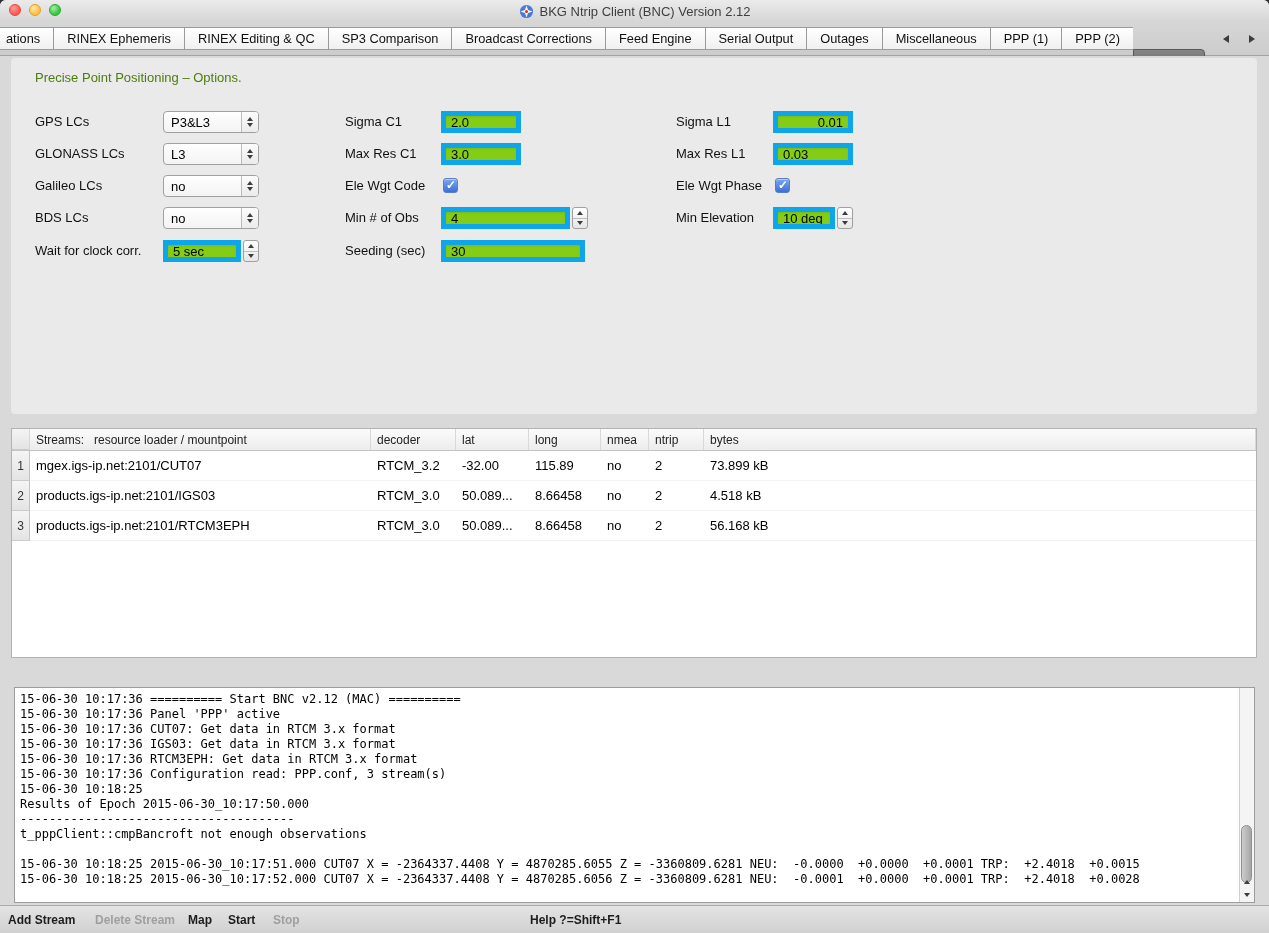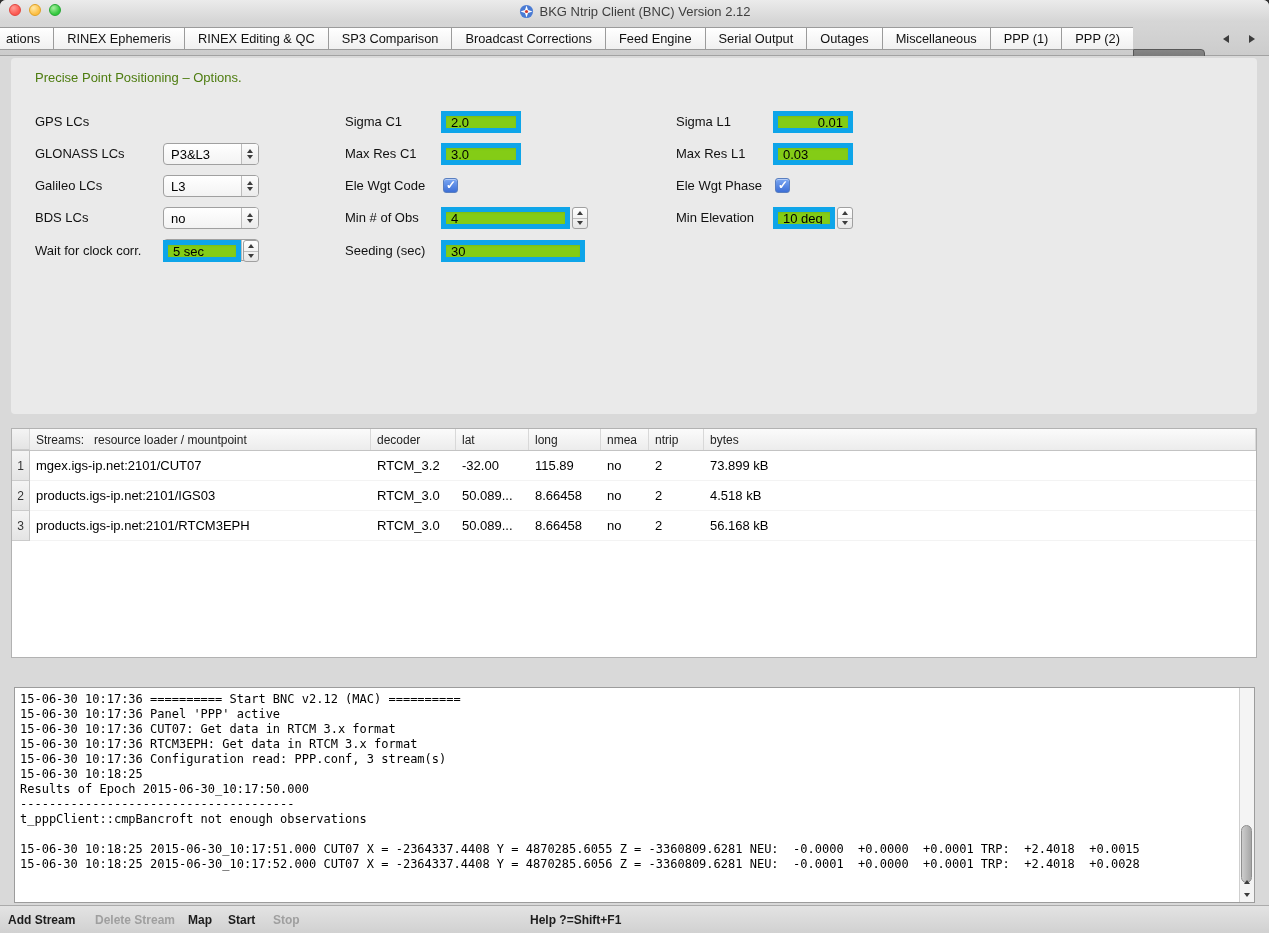--- a/index.html
+++ b/index.html
@@ -31,21 +31,21 @@
   .tri.down  { border-left: 3.5px solid transparent; border-right: 3.5px solid transparent; border-top: 4.5px solid #3c3c3c; }
   .tri.left  { border-top: 4.5px solid transparent; border-bottom: 4.5px solid transparent; border-right: 6.5px solid #3c3c3c; }
   .tri.right { border-top: 4.5px solid transparent; border-bottom: 4.5px solid transparent; border-left: 6.5px solid #3c3c3c; }
 
   
   .content { position: relative; height: 849px; background: #d9d9d9; }
   .options-panel { position: absolute; left: 11px; top: 2px; width: 1246px; height: 356px; background: #eaeaea; border-radius: 4px; }
   .panel-title { position: absolute; left: 24px; top: 12px; font-size: 13px; color: #4d7c0f; }
   .flabel { position: absolute; height: 22px; line-height: 22px; font-size: 13px; color: #111; white-space: nowrap; }
   .tinput { position: absolute; height: 22px; border: 5px solid #0ea5e9; background: #84cc16; font: 13px "Liberation Sans", sans-serif; padding: 0 5px; box-shadow: inset 0 1px 2px rgba(0,0,0,0.08); outline: none; }
-  .combo { position: absolute; height: 22px; background: linear-gradient(#ffffff, #f3f3f3); border: 1px solid #a0a0a0; border-radius: 4px; display: flex; align-items: center; margin-top: 32px; }
+  .combo { position: absolute; height: 22px; background: linear-gradient(#ffffff, #f3f3f3); border: 1px solid #a0a0a0; border-radius: 4px; display: flex; align-items: center; }
   .combo-value { flex: 1; font-size: 13px; padding-left: 7px; }
   .combo-arrows { width: 17px; align-self: stretch; border-left: 1px solid #bcbcbc; display: flex; flex-direction: column; align-items: center; justify-content: center; gap: 2px; background: linear-gradient(#fcfcfc, #ebebeb); border-radius: 0 3px 3px 0; }
   .spin { position: absolute; height: 22px; display: flex; }
   .spin .spin-input { position: static; height: 22px; }
   .stepper { width: 16px; height: 22px; margin-left: 2px; border: 1px solid #a0a0a0; border-radius: 3px; background: linear-gradient(#ffffff, #e6e6e6); display: flex; flex-direction: column; }
   .step-half { flex: 1; display: flex; align-items: center; justify-content: center; }
   .step-half.uphalf { border-bottom: 1px solid #bdbdbd; }
   .checkbox { position: absolute; width: 15px; height: 15px; border-radius: 3px; border: 1px solid #5a7fc0; background: linear-gradient(#7aa7f3, #3d6fd6); box-shadow: inset 0 1px 0 rgba(255,255,255,0.45); }
   .checkbox::after { content: "✓"; position: absolute; left: 2px; top: -1px; font-size: 12px; font-weight: bold; color: #fff; }
 
@@ -275,20 +275,21 @@
       <div class="tab">Throughput</div>
       <div class="tab">Latency</div>
       <div class="tab rounded-right">PPP Plot</div>
     </div>
 
     <div class="log-box">
       <div class="log-lines">
         <div class="log-line">15-06-30 10:17:36 ========== Start BNC v2.12 (MAC) ==========</div>
         <div class="log-line">15-06-30 10:17:36 Panel 'PPP' active</div>
         <div class="log-line">15-06-30 10:17:36 CUT07: Get data in RTCM 3.x format</div>
+        <div class="log-line">15-06-30 10:17:36 IGS03: Get data in RTCM 3.x format</div>
         <div class="log-line">15-06-30 10:17:36 RTCM3EPH: Get data in RTCM 3.x format</div>
         <div class="log-line">15-06-30 10:17:36 Configuration read: PPP.conf, 3 stream(s)</div>
         <div class="log-line">15-06-30 10:18:25</div>
         <div class="log-line">Results of Epoch 2015-06-30_10:17:50.000</div>
         <div class="log-line">--------------------------------------</div>
         <div class="log-line">t_pppClient::cmpBancroft not enough observations</div>
         <div class="log-line"></div>
         <div class="log-line">15-06-30 10:18:25 2015-06-30_10:17:51.000 CUT07 X = -2364337.4408 Y = 4870285.6055 Z = -3360809.6281 NEU:  -0.0000  +0.0000  +0.0001 TRP:  +2.4018  +0.0015</div>
         <div class="log-line">15-06-30 10:18:25 2015-06-30_10:17:52.000 CUT07 X = -2364337.4408 Y = 4870285.6056 Z = -3360809.6281 NEU:  -0.0001  +0.0000  +0.0001 TRP:  +2.4018  +0.0028</div>
       </div>

